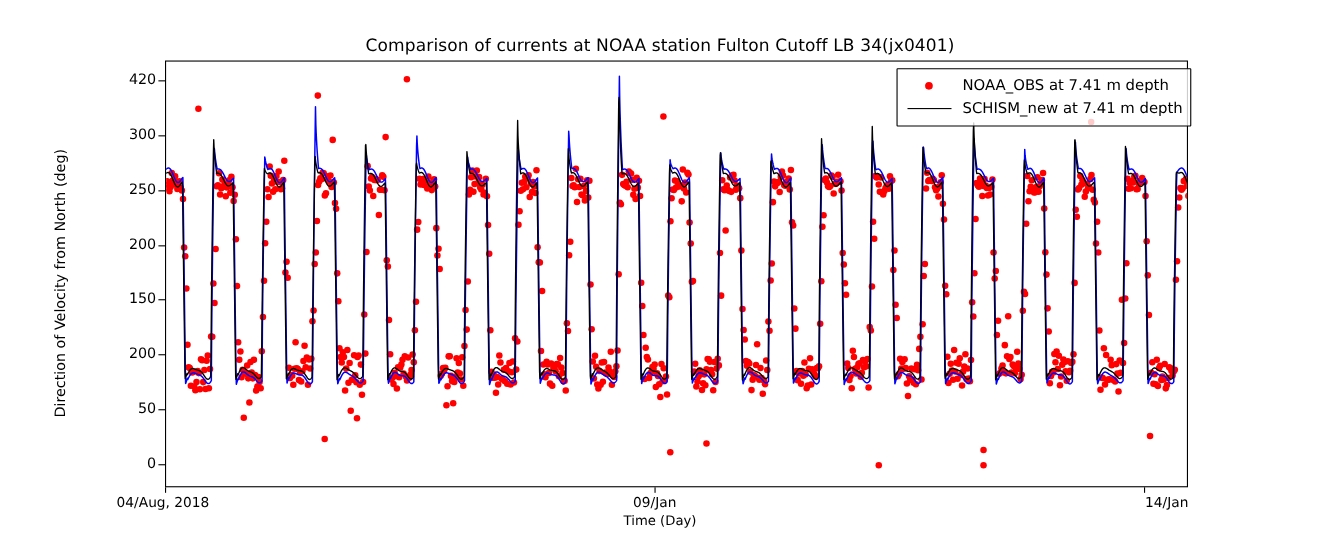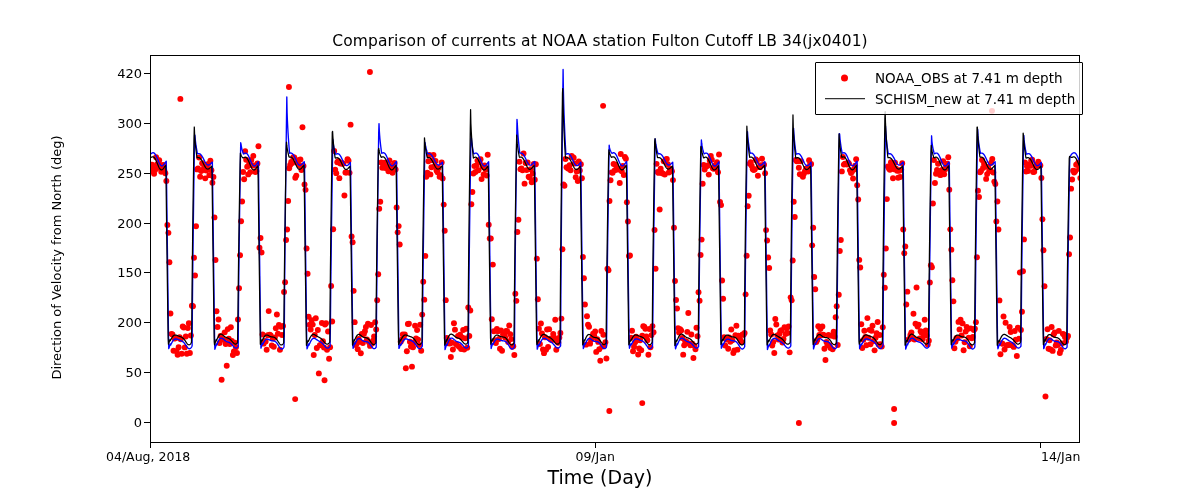--- a/index.html
+++ b/index.html
@@ -27,21 +27,21 @@
   .xlab{position:absolute;font-size:12.5px;color:#000;top:449px;white-space:nowrap;}
   .xtickmark{position:absolute;width:1px;height:5px;background:#000;top:443px;}
 
   #ylabel-rot{
     position:absolute;left:-74px;top:250px;width:260px;
     transform:rotate(-90deg);transform-origin:center center;
     text-align:center;font-size:13px;color:#000;
   }
   #xlabel{
     position:absolute;left:0;top:466px;width:1200px;text-align:center;
-    font-size:19px;color:#000;
+    font-size:12px;color:#000;
   }
 
   
   #legend{
     position:absolute;left:815px;top:62px;
     border:1px solid #000;background:rgba(255,255,255,0.80);
     padding:4px 7px 5px 7px;box-sizing:border-box;
     border-radius:1px;
   }
   .leg-row{display:flex;align-items:center;height:21px;}

